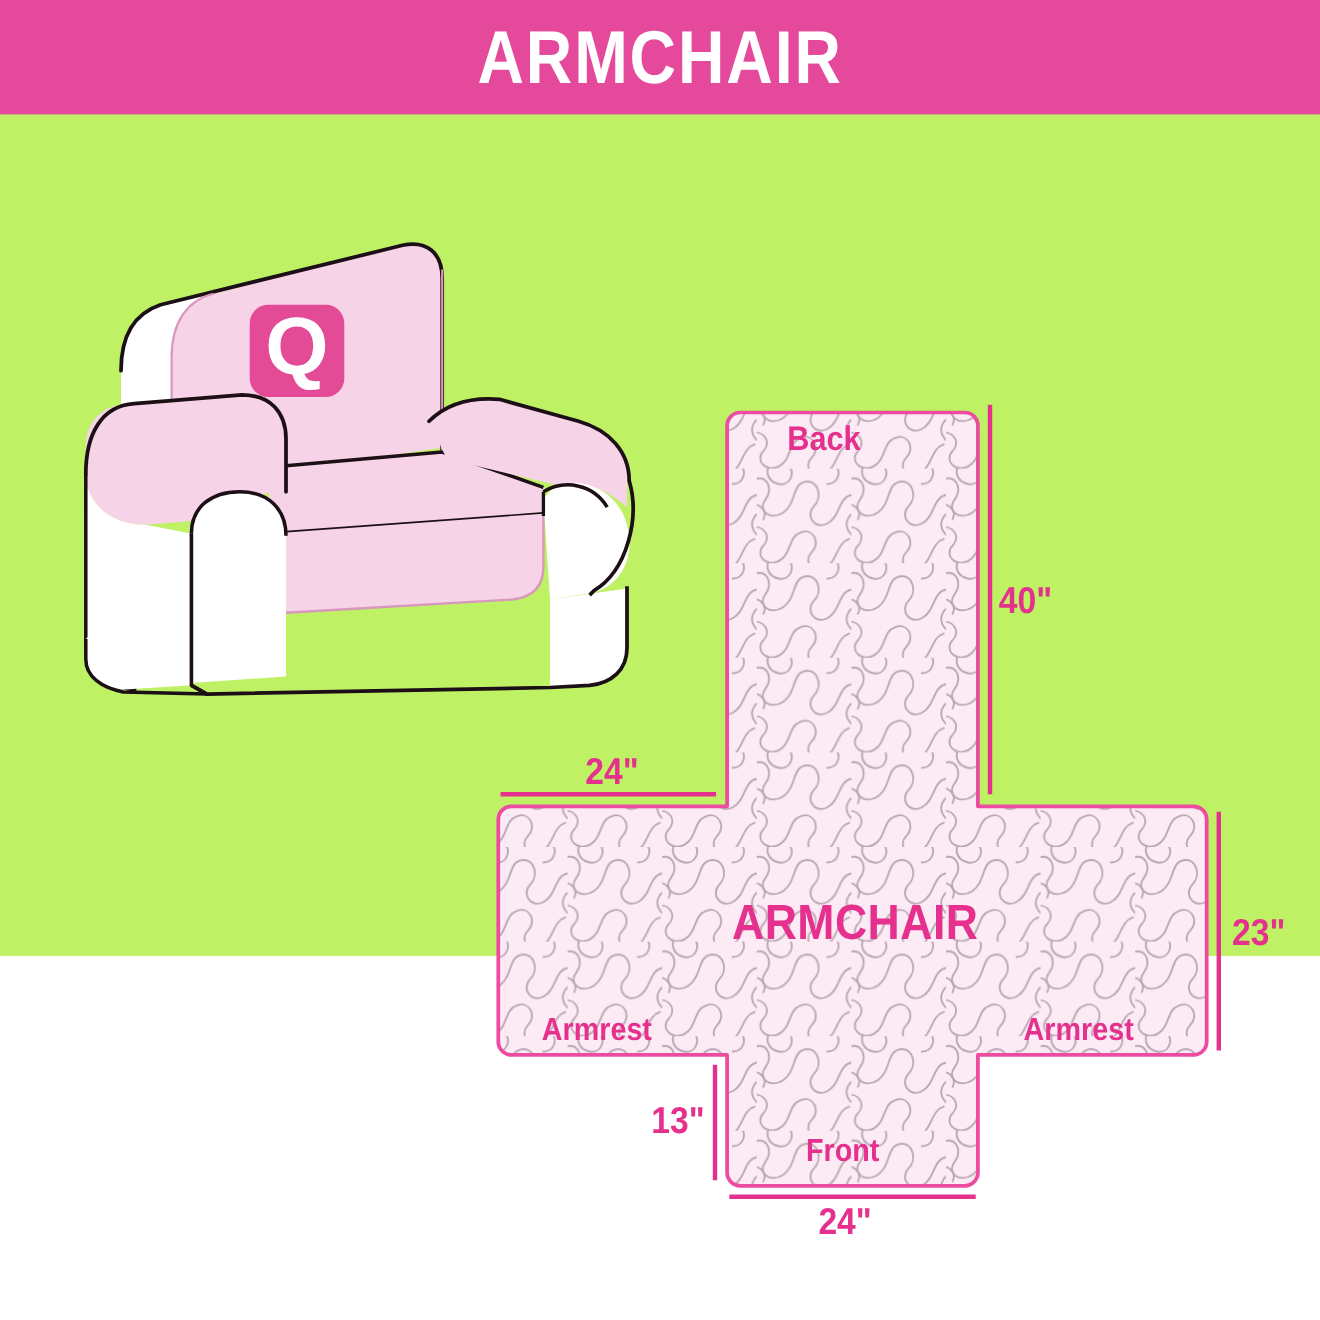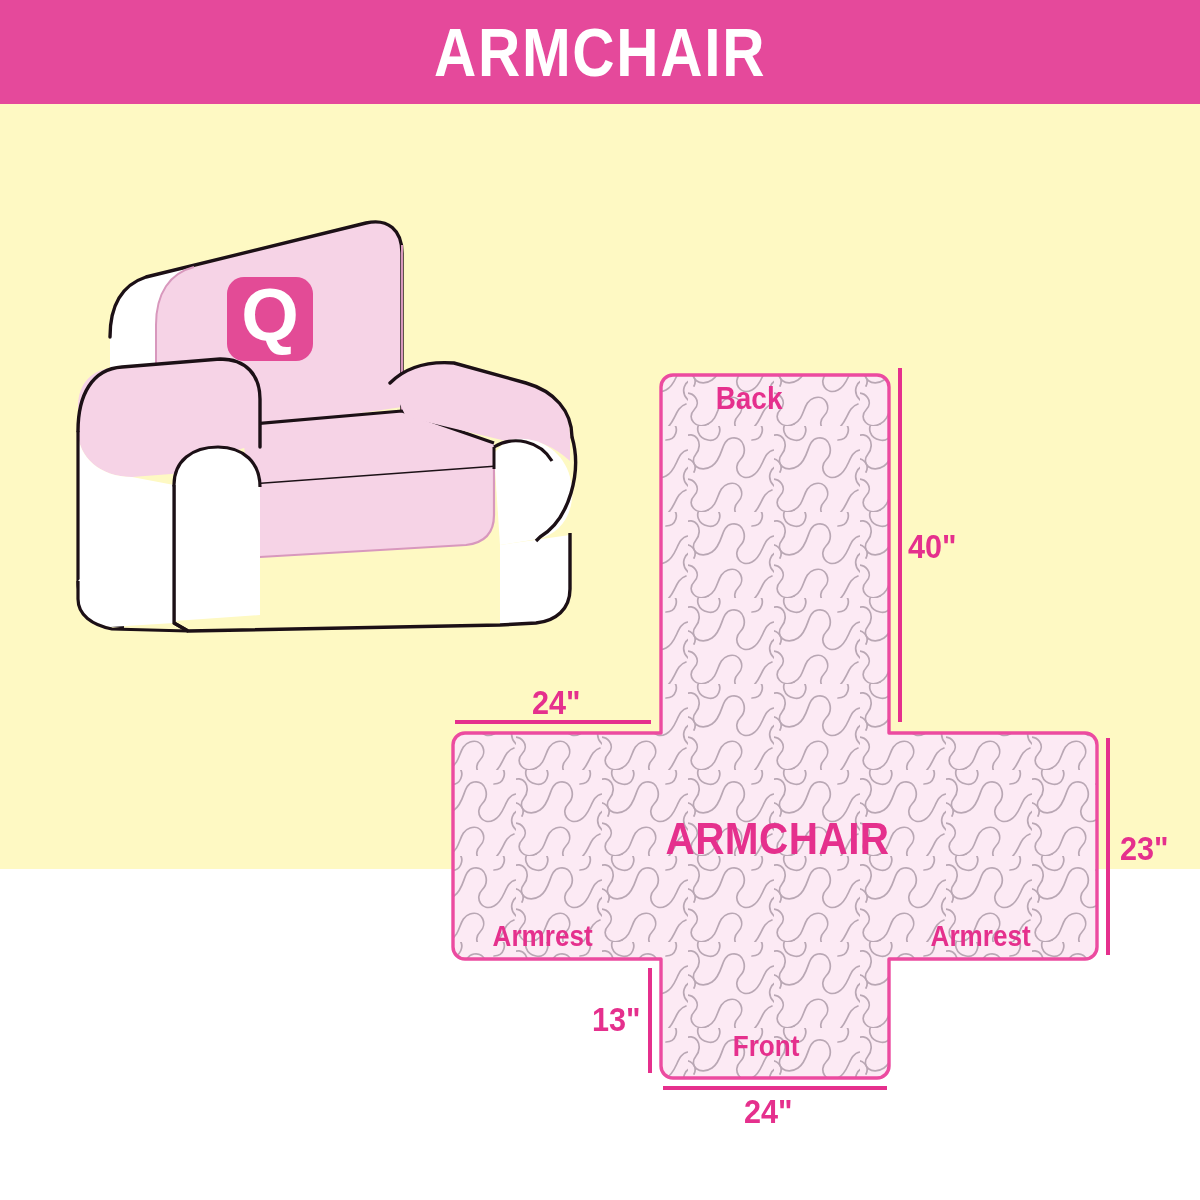--- a/index.html
+++ b/index.html
@@ -10,21 +10,21 @@
   body {
     width: 1200px;
     height: 1200px;
     font-family: "Liberation Sans", sans-serif;
     overflow: hidden;
   }
   #page {
     position: relative;
     width: 1200px;
     height: 869px;
-    background: #fef9c3;
+    background: #bef264;
   }
 
   
   #header-banner {
     position: absolute;
     left: 0; top: 0;
     width: 1200px;
     height: 104px;
     background: #e5499b;
     display: flex;

